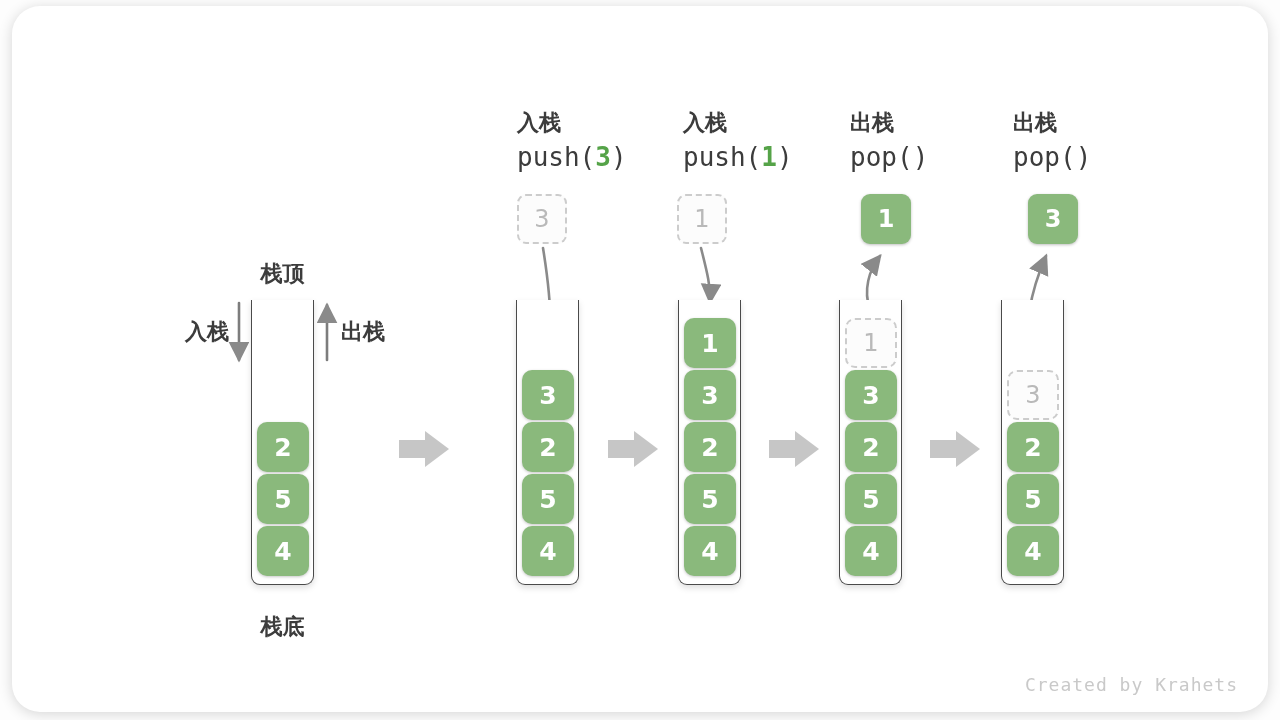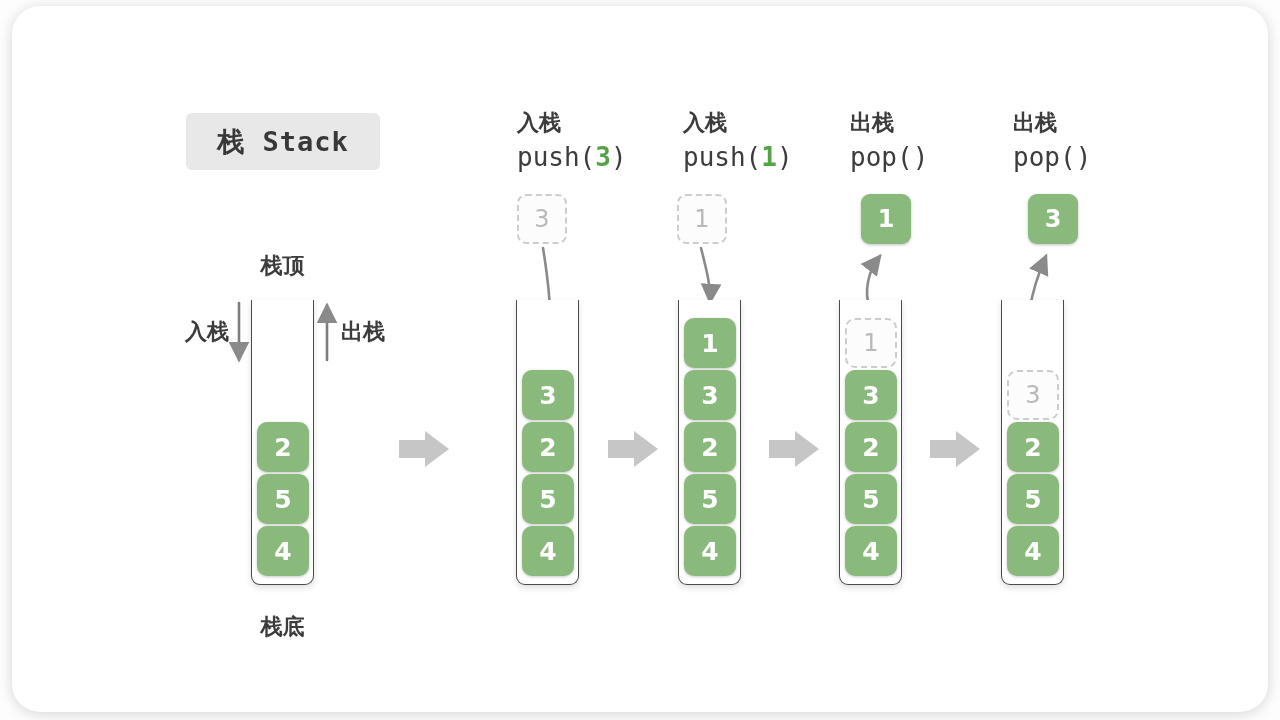--- a/index.html
+++ b/index.html
@@ -99,21 +99,20 @@
     <path class="curve" d="M701,248 C706,268 711,286 710,302" marker-end="url(#ah)"></path>
     <path class="curve" d="M870,310 C863,290 869,270 880,256" marker-end="url(#ah)"></path>
     <path class="curve" d="M1030,358 C1023,322 1032,288 1046,256" marker-end="url(#ah)"></path>
 
     <path class="block-arrow" d="M399,440 h26 v-9 l24,18 l-24,18 v-9 h-26 z"></path>
     <path class="block-arrow" d="M608,440 h26 v-9 l24,18 l-24,18 v-9 h-26 z"></path>
     <path class="block-arrow" d="M769,440 h26 v-9 l24,18 l-24,18 v-9 h-26 z"></path>
     <path class="block-arrow" d="M930,440 h26 v-9 l24,18 l-24,18 v-9 h-26 z"></path>
   </svg>
 
-  <div class="title-box">栈 Stack</div>
 
   <div class="col-header" style="left:517px">
     <div class="cn">入栈</div>
     <div class="code"><span>push(</span><span class="arg">3</span><span>)</span></div>
   </div>
   <div class="col-header" style="left:683px">
     <div class="cn">入栈</div>
     <div class="code"><span>push(</span><span class="arg">1</span><span>)</span></div>
   </div>
   <div class="col-header" style="left:850px">
@@ -155,18 +154,19 @@
   <div class="cell" style="left:845px;top:370px">3</div>
   <div class="cell" style="left:845px;top:422px">2</div>
   <div class="cell" style="left:845px;top:474px">5</div>
   <div class="cell" style="left:845px;top:526px">4</div>
 
   <div class="cell ghost" style="left:1007px;top:370px">3</div>
   <div class="cell" style="left:1007px;top:422px">2</div>
   <div class="cell" style="left:1007px;top:474px">5</div>
   <div class="cell" style="left:1007px;top:526px">4</div>
 
-  <div class="side-label centered" style="left:251px;top:251px">栈顶</div>
+  <div class="side-label centered" style="left:251px;top:259px">栈顶</div>
   <div class="side-label centered" style="left:251px;top:612px">栈底</div>
   <div class="side-label" style="left:185px;top:317px">入栈</div>
   <div class="side-label" style="left:341px;top:317px">出栈</div>
 
+  <div class="watermark">Created by Krahets</div>
 </div>
 
 </body></html>

